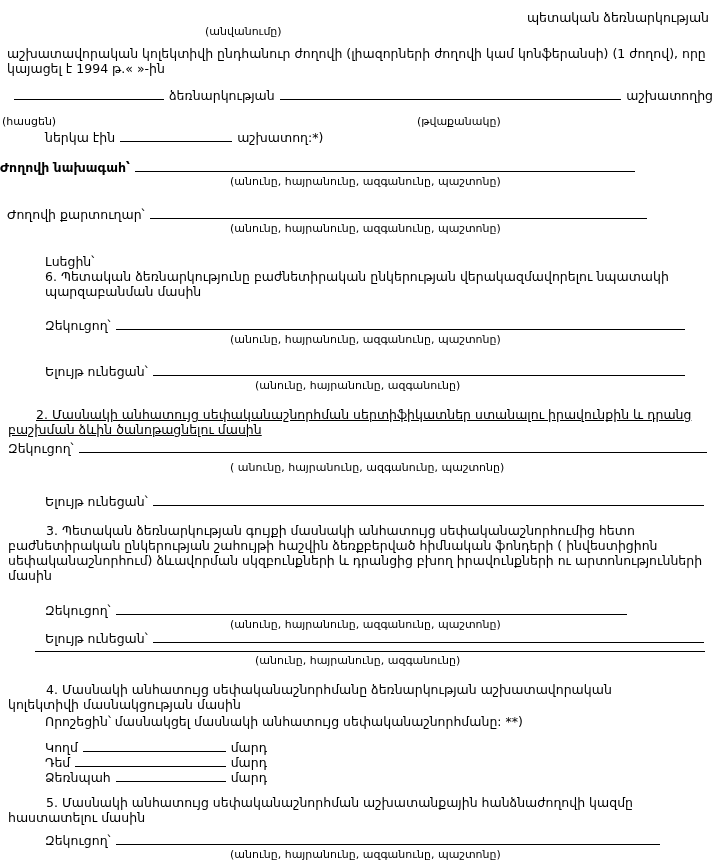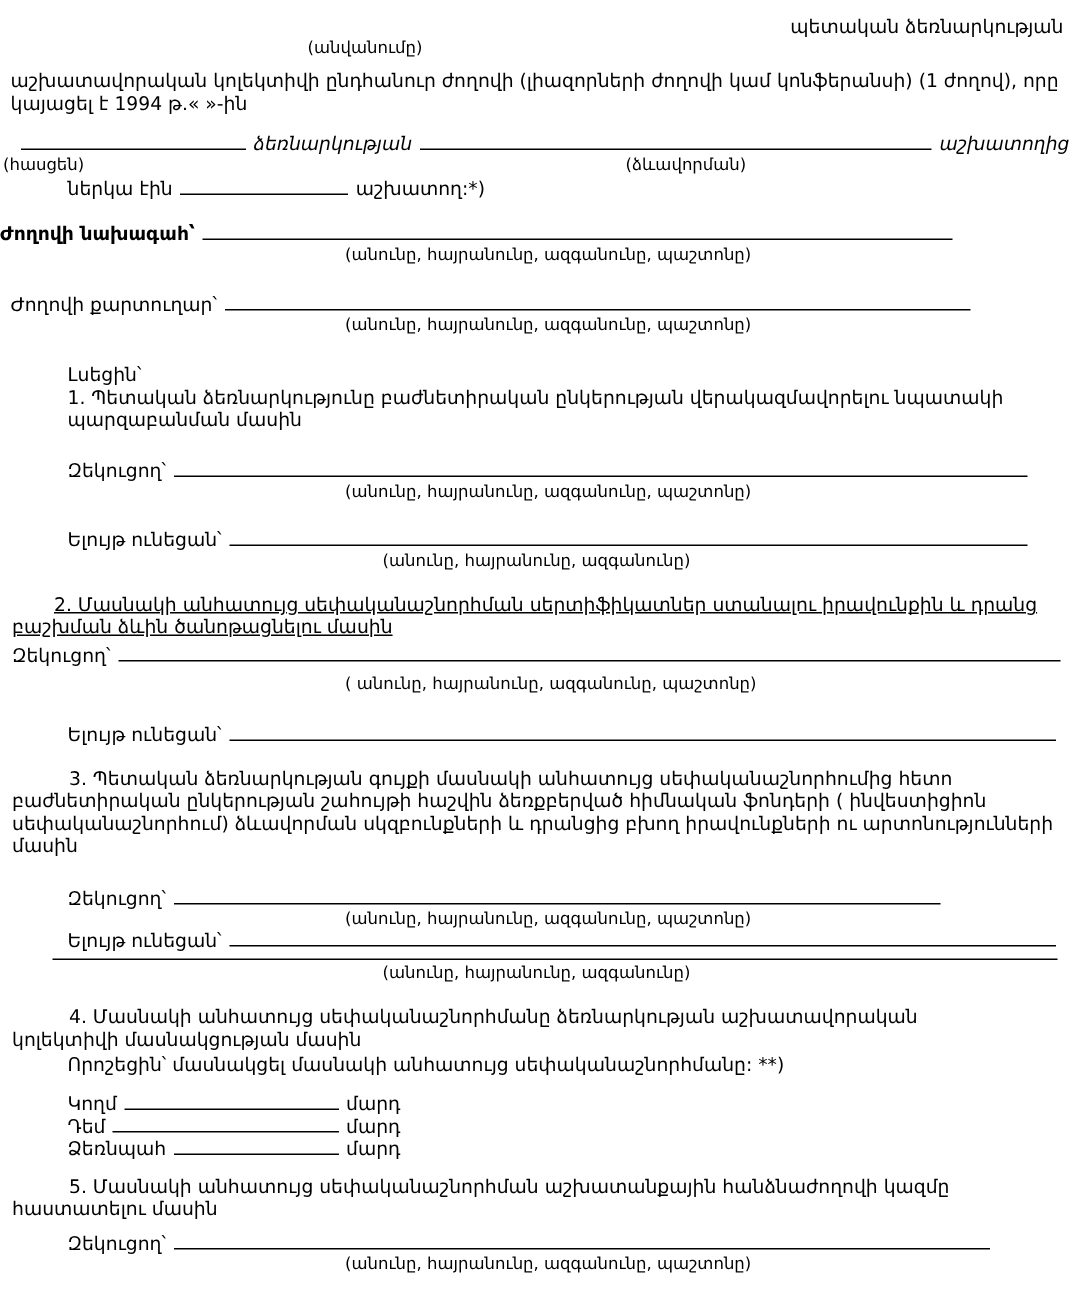--- a/index.html
+++ b/index.html
@@ -27,29 +27,29 @@
 <div class="page">
 
   <div class="row" style="margin:6px 8px 0 10px;flex-direction:column;">
     <span class="blank first" style="flex:1;"></span>
     <span class="lbl">պետական ձեռնարկության</span>
   </div>
   <div class="cap" style="margin-left:205px;">(անվանումը)</div>
 
   <p class="para" style="margin:8px 5px 0 7px;">աշխատավորական կոլեկտիվի ընդհանուր ժողովի (լիազորների ժողովի կամ կոնֆերանսի) (1 ժողով), որը կայացել է 1994 թ.« »-ին</p>
 
-  <div class="row" style="margin:12px 4px 0 14px;font-style:italic;">
+  <div class="row" style="margin:12px 4px 12px 14px;">
     <span class="blank first" style="width:150px;"></span>
     <span class="lbl">ձեռնարկության</span>
     <span class="blank" style="flex:1;"></span>
     <span class="lbl">աշխատողից</span>
   </div>
   <div class="caprow">
     <span class="cap" style="left:2px;">(հասցեն)</span>
-    <span class="cap" style="left:417px;">(ձևավորման)</span>
+    <span class="cap" style="left:417px;">(թվաքանակը)</span>
   </div>
 
   <div class="row" style="margin:2px 0 0 0;padding-left:45px;">
     <span class="lbl">ներկա էին</span>
     <span class="blank" style="width:112px;"></span>
     <span class="lbl">աշխատող:*)</span>
   </div>
 
   <div class="row" style="margin:15px 77px 0 0;font-weight:bold;">
     <span class="lbl">Ժողովի նախագահ՝</span>
@@ -58,21 +58,21 @@
   <div class="cap" style="margin-left:230px;">(անունը, հայրանունը, ազգանունը, պաշտոնը)</div>
 
   <div class="row" style="margin:19px 65px 0 0;padding-left:7px;">
     <span class="lbl">Ժողովի քարտուղար՝</span>
     <span class="blank" style="flex:1;"></span>
   </div>
   <div class="cap" style="margin-left:230px;">(անունը, հայրանունը, ազգանունը, պաշտոնը)</div>
 
   <div style="margin:19px 0 0 45px;">Լսեցին՝</div>
 
-  <p class="para" style="margin:0 10px 0 45px;">1. Պետական ձեռնարկությունը բաժնետիրական ընկերության վերակազմավորելու նպատակի պարզաբանման մասին</p>
+  <p class="para" style="margin:0 10px 0 45px;">6. Պետական ձեռնարկությունը բաժնետիրական ընկերության վերակազմավորելու նպատակի պարզաբանման մասին</p>
 
   <div class="row" style="margin:19px 27px 0 0;padding-left:45px;">
     <span class="lbl">Զեկուցող՝</span>
     <span class="blank" style="flex:1;"></span>
   </div>
   <div class="cap" style="margin-left:230px;">(անունը, հայրանունը, ազգանունը, պաշտոնը)</div>
 
   <div class="row" style="margin:18px 27px 0 0;padding-left:45px;">
     <span class="lbl">Ելույթ ունեցան՝</span>
     <span class="blank" style="flex:1;"></span>

